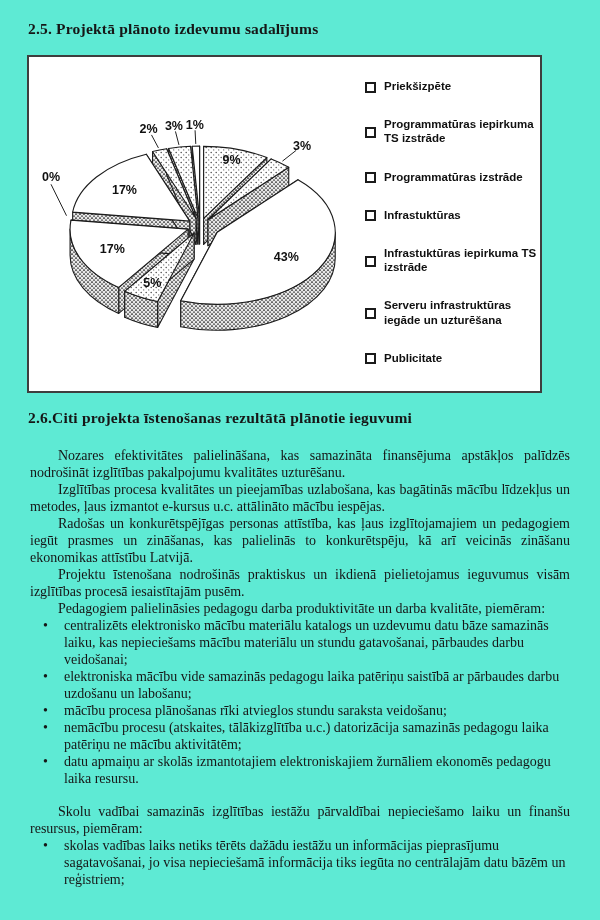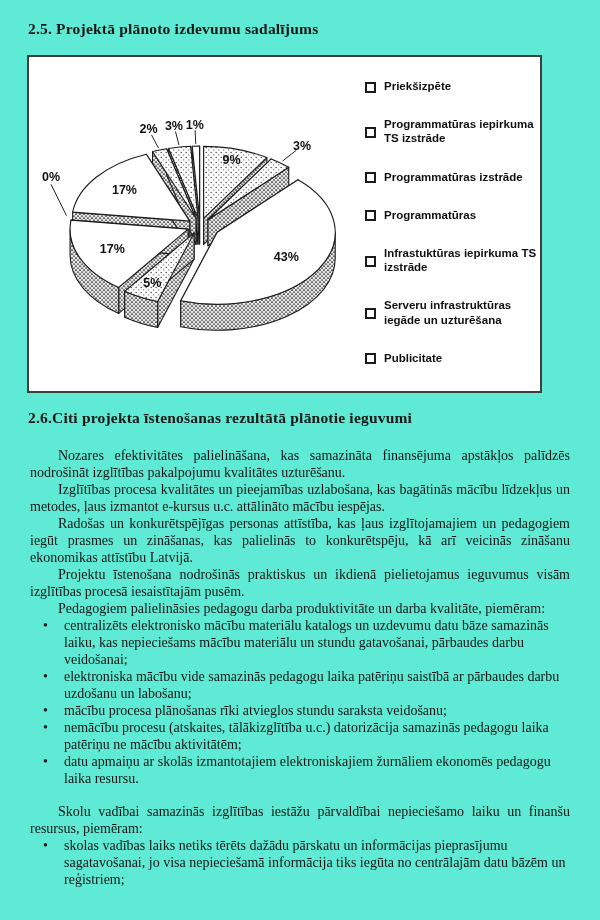--- a/index.html
+++ b/index.html
@@ -101,21 +101,21 @@
         <div class="legend-item">
           <span class="legend-marker"></span>
           <span class="legend-label">Programmatūras iepirkuma TS izstrāde</span>
         </div>
         <div class="legend-item">
           <span class="legend-marker"></span>
           <span class="legend-label">Programmatūras izstrāde</span>
         </div>
         <div class="legend-item">
           <span class="legend-marker"></span>
-          <span class="legend-label">Programmatūras</span>
+          <span class="legend-label">Infrastuktūras</span>
         </div>
         <div class="legend-item">
           <span class="legend-marker"></span>
           <span class="legend-label">Infrastuktūras iepirkuma TS izstrāde</span>
         </div>
         <div class="legend-item">
           <span class="legend-marker"></span>
           <span class="legend-label">Serveru infrastruktūras iegāde un uzturēšana</span>
         </div>
         <div class="legend-item">
@@ -154,18 +154,18 @@
         </li>
         <li>
           <span class="bullet-glyph">•</span>
           <span class="bullet-text">datu apmaiņu ar skolās izmantotajiem elektroniskajiem žurnāliem ekonomēs pedagogu laika resursu.</span>
         </li>
       </ul>
     <p class="para spaced">Skolu vadībai samazinās izglītības iestāžu pārvaldībai nepieciešamo laiku un finanšu resursus, piemēram:</p>
     <ul id="blist2" class="bullets">
         <li>
           <span class="bullet-glyph">•</span>
-          <span class="bullet-text">skolas vadības laiks netiks tērēts dažādu pārskatu un informācijas pieprasījumu sagatavošanai, jo visa nepieciešamā informācija tiks iegūta no centrālajām datu bāzēm un reģistriem;</span>
+          <span class="bullet-text">skolas vadības laiks netiks tērēts dažādu iestāžu un informācijas pieprasījumu sagatavošanai, jo visa nepieciešamā informācija tiks iegūta no centrālajām datu bāzēm un reģistriem;</span>
         </li>
       </ul>
   </div>
 
 </div>
 
 </body></html>

